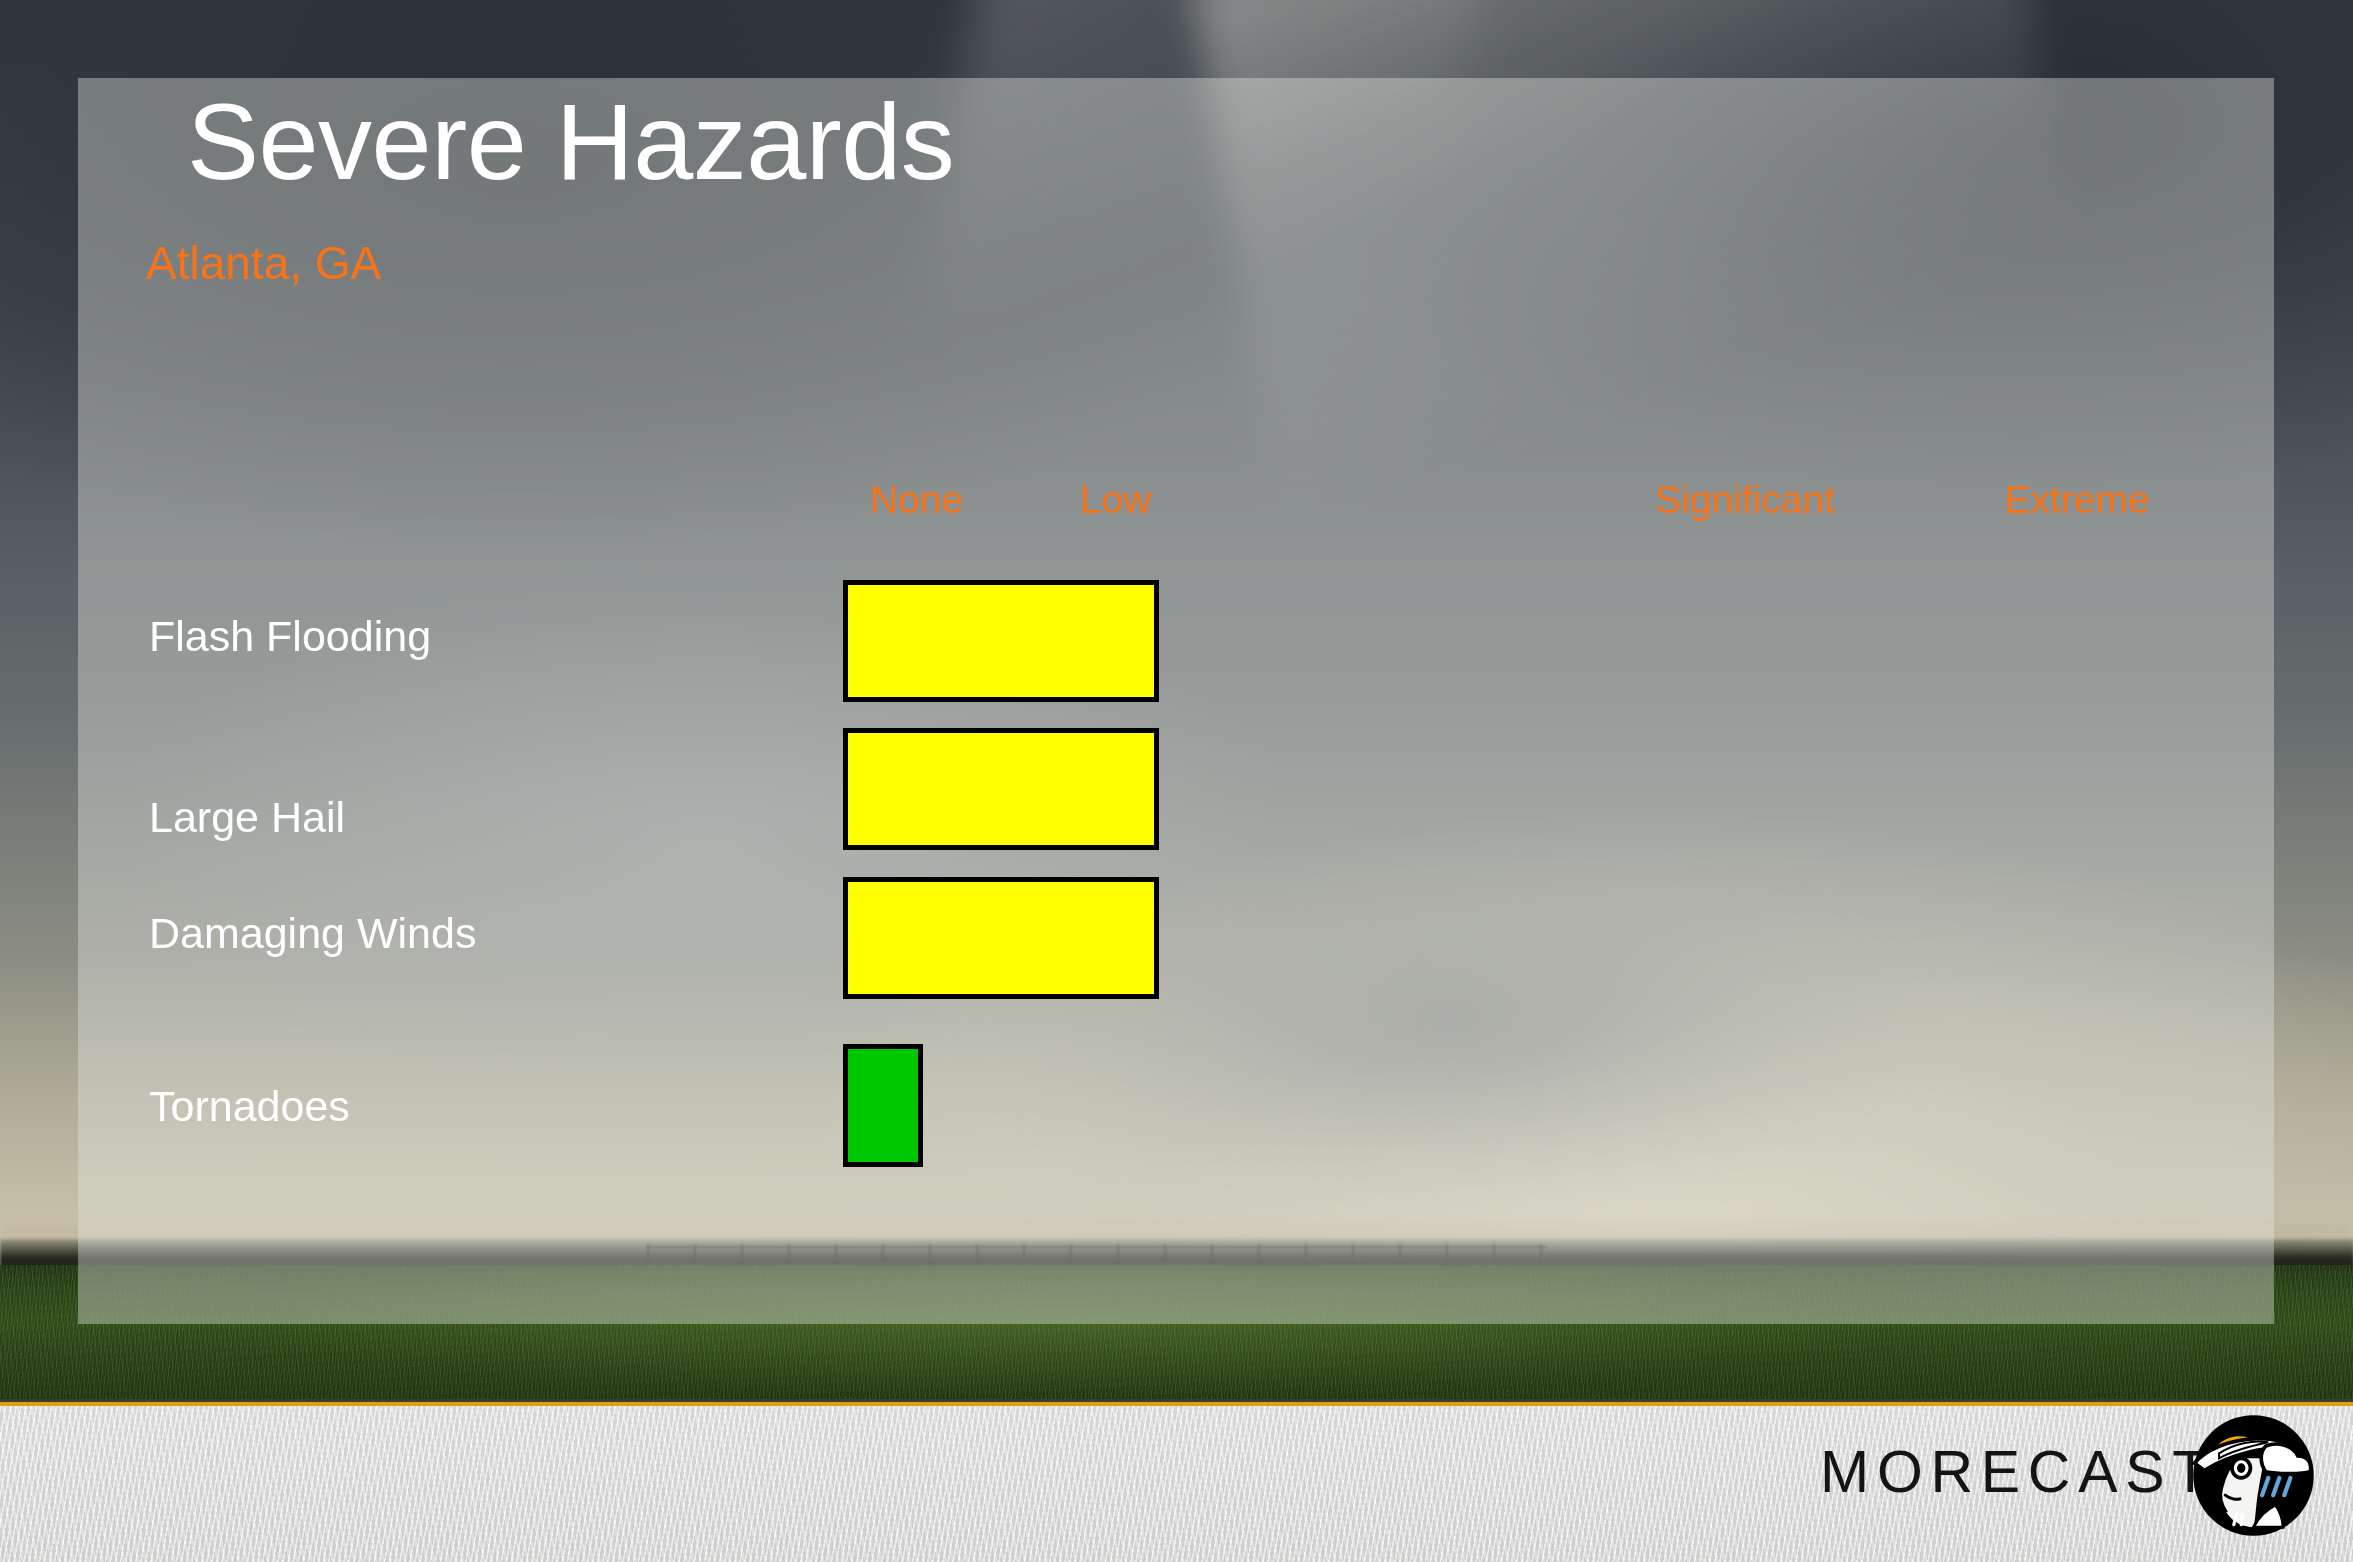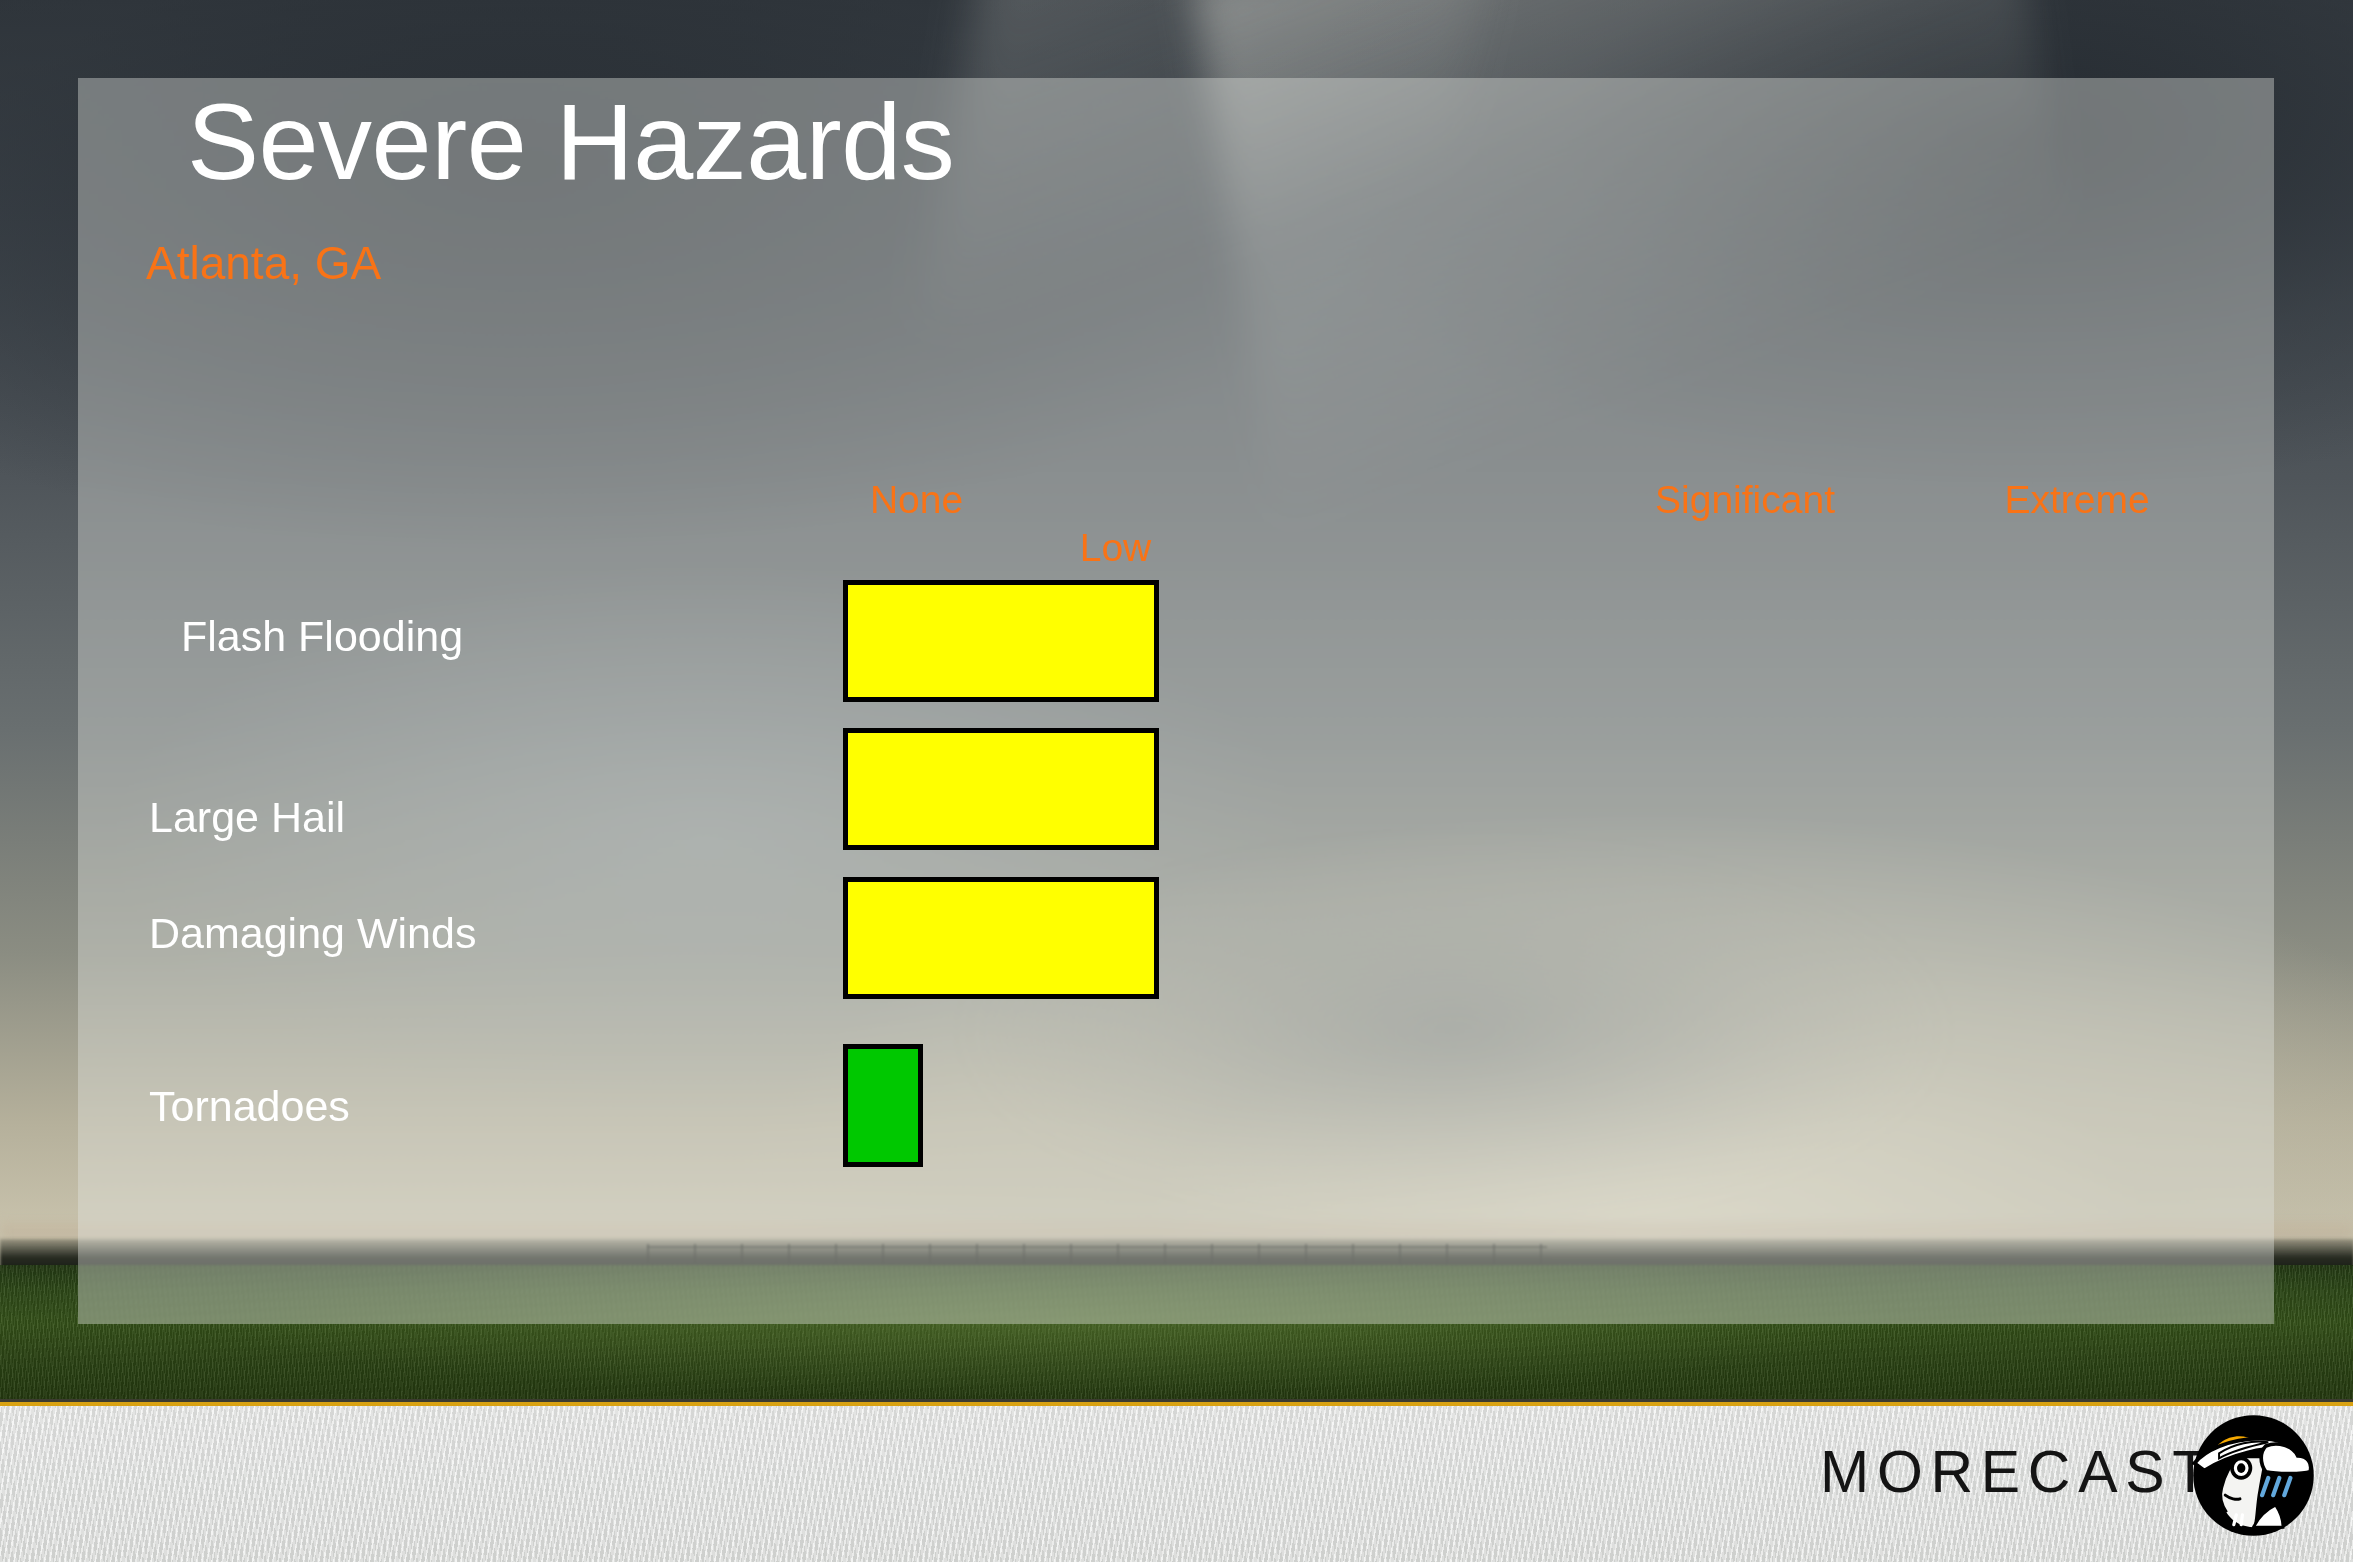--- a/index.html
+++ b/index.html
@@ -137,26 +137,26 @@
     <div class="grass-sheen"></div>
   </div>
 
   <div class="panel"></div>
 
   <div class="title">Severe Hazards</div>
   <div class="subtitle">Atlanta, GA</div>
 
   <div class="scale-head">
     <div class="scale-label" style="left:0px;width:187px;">None</div>
-    <div class="scale-label" style="left:214px;width:157px;margin-top:48px;">Low</div>
+    <div class="scale-label" style="left:214px;width:157px;">Low</div>
     <div class="scale-label" style="left:1103px;width:302px;">Extreme</div>
     <div class="scale-label" style="left:764px;width:316px;">Significant</div>
   </div>
 
-  <div class="row-label" style="top:615px;margin-left:32px;">Flash Flooding</div>
+  <div class="row-label" style="top:615px;">Flash Flooding</div>
   <div class="bar" style="top:580px;height:122px;width:316px;background:#FFFF00;"></div>
 
   <div class="row-label" style="top:764px;margin-top:32px;">Large Hail</div>
   <div class="bar" style="top:728px;height:122px;width:316px;background:#FFFF00;"></div>
 
   <div class="row-label" style="top:912px;">Damaging Winds</div>
   <div class="bar" style="top:877px;height:122px;width:316px;background:#FFFF00;"></div>
 
   <div class="row-label" style="top:1085px;">Tornadoes</div>
   <div class="bar" style="top:1044px;height:123px;width:80px;background:#00C800;"></div>

